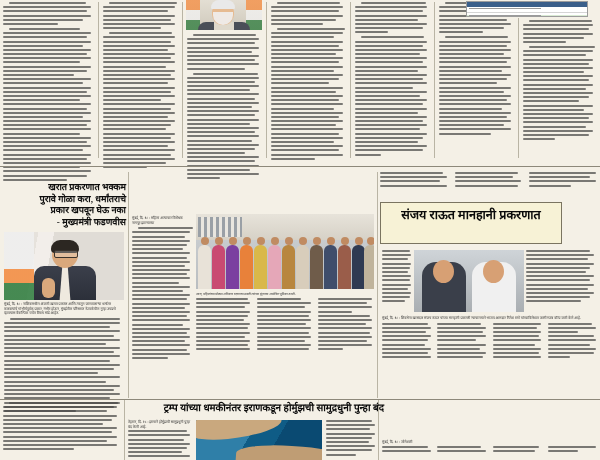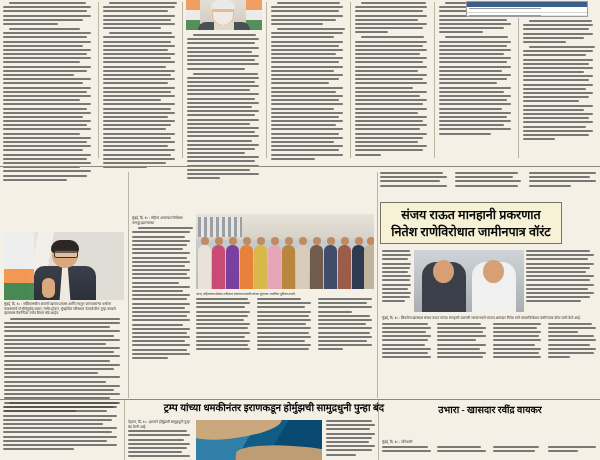--- a/index.html
+++ b/index.html
@@ -476,20 +476,26 @@
           <div class="tt-cellline"></div>
         </div>
       <div class="tt-row g">
           <div class="tt-cellline"></div>
         </div>
     </div>
   </div>
 
   <div class="hrule" style="top:166px;"></div>
 
+  <div id="cm-headline">
+    <div>खरात प्रकरणात भक्कम</div>
+    <div>पुरावे गोळा करा, धर्मांतराचे</div>
+    <div>प्रकार खपवून घेऊ नका</div>
+    <div>- मुख्यमंत्री फडणवीस</div>
+  </div>
 
   <div id="cm-photo" class="photo">
     <div class="fad-flag"></div>
     <div class="fad-body"></div>
     <div class="fad-shirt"></div>
     <div class="fad-hand"></div>
     <div class="fad-head"></div>
     <div class="fad-hair"></div>
     <div class="fad-glass"></div>
   </div>
@@ -668,21 +674,20 @@
         <div class="line s97"></div>
       <div class="line s88"></div>
         <div class="line s97"></div>
         <div class="line s60"></div>
     </div>
   </div>
 
   <div id="raut-box">
     <div id="raut-headline">
       <div>संजय राऊत मानहानी प्रकरणात</div>
-      <div>नितेश राणेविरोधात जामीनपात्र वॉरंट</div>
     </div>
   </div>
 
   <div id="raut-photo" class="photo">
     <div style="position:absolute;inset:0;background:linear-gradient(#cfd4d8,#a9aeb2)"></div>
     <div class="r-man" style="left:8px;background:#3a3f4a;">
         <span class="r-head" style="left:11px;"></span>
       </div>
     <div class="r-man" style="left:58px;background:#f0f0f0;">
         <span class="r-head" style="left:11px;"></span>
@@ -822,21 +827,20 @@
       <div class="line s97"></div>
         <div class="line s92"></div>
         <div class="line s85"></div>
       <div class="line s97"></div>
         <div class="line s92"></div>
         <div class="line s60"></div>
     </div>
   </div>
 
   <div id="jogesh-headline">
-    <div>उभारा - खासदार रवींद्र वायकर</div>
   </div>
 
   <div style="position:absolute;left:382px;top:440px;width:216px;">
     <div class="bylinetxt">मुंबई, दि. १८ : जोगेश्वरी</div>
     <div class="para" style="margin-top:1px;column-count:4;column-gap:5px;">
       <div class="line s92"></div>
         <div class="line s97"></div>
         <div class="line s88"></div>
       <div class="line s97"></div>
         <div class="line s92"></div>

